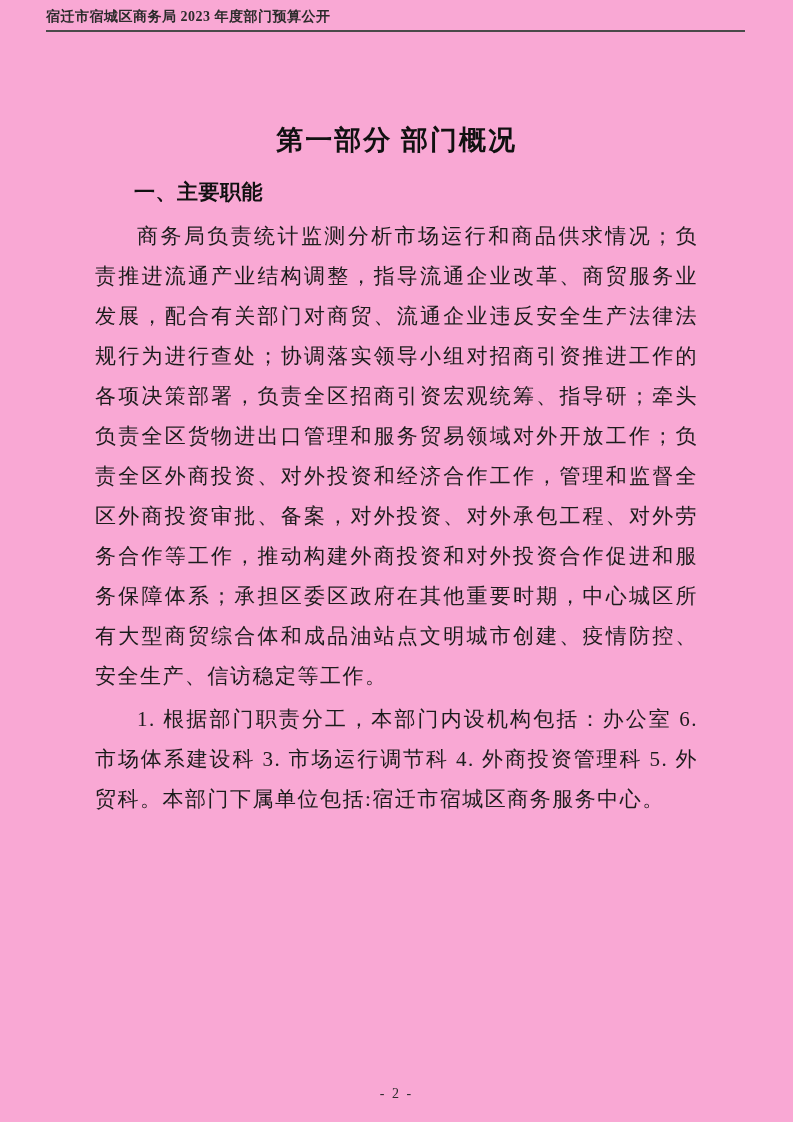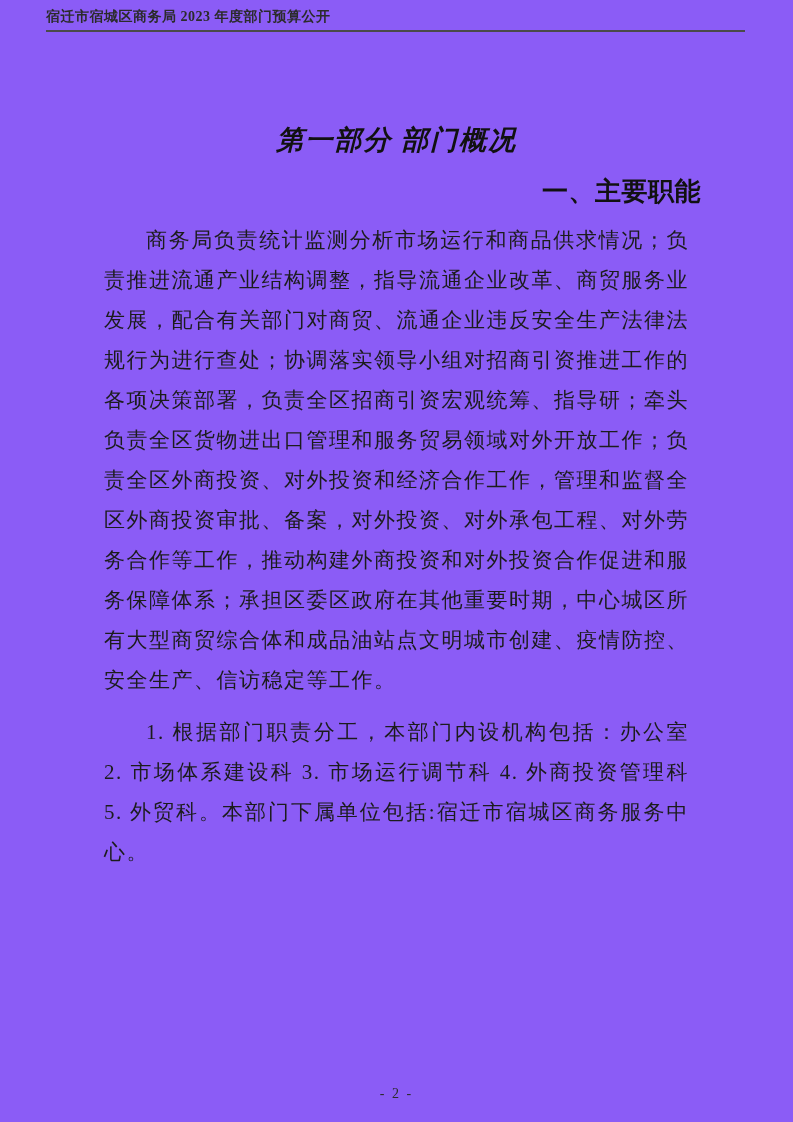--- a/index.html
+++ b/index.html
@@ -2,21 +2,21 @@
 <html><head>
 <meta charset="utf-8">
 <style>
   * { box-sizing: border-box; }
   html, body { margin: 0; padding: 0; background: #ffffff; }
 
   .page {
     position: relative;
     width: 793px;
     height: 1122px;
-    background: #8b5cf6;
+    background: #f9a8d4;
     font-family: "Liberation Serif", "DejaVu Serif", serif;
     color: #1c1c1c;
     overflow: hidden;
   }
 
   
   .page-header {
     position: absolute;
     top: 8px;
     left: 46px;
@@ -42,36 +42,34 @@
     right: 92px;
   }
 
   .doc-title {
     margin: 0 0 14px 0;
     text-align: center;
     font-size: 27px;
     font-weight: bold;
     letter-spacing: 2px;
     color: #111;
-    font-style: italic;
   }
 
   .section-heading {
     margin: 18px 0 8px 0;
-    font-size: 26px;
+    font-size: 21px;
     font-weight: bold;
     text-indent: 2em;
     letter-spacing: 0.5px;
     color: #111;
     line-height: 32px;
-    text-align: right;
   }
 
   .body-para {
-    margin: 12px;
+    margin: 3px;
     font-size: 21px;
     line-height: 40px;
     letter-spacing: 1.5px;
     text-align: justify;
     text-indent: 2em;
     color: #1c1c1c;
   }
 
   
   .page-footer {
@@ -95,21 +93,21 @@
   <div class="page-header">
     <div class="header-title">宿迁市宿城区商务局 2023 年度部门预算公开</div>
     <div class="header-rule"></div>
   </div>
 
   <div class="content">
     <h1 class="doc-title">第一部分 部门概况</h1>
     <div id="sections">
         <h2 class="section-heading">一、主要职能</h2>
         <p class="body-para">商务局负责统计监测分析市场运行和商品供求情况；负责推进流通产业结构调整，指导流通企业改革、商贸服务业发展，配合有关部门对商贸、流通企业违反安全生产法律法规行为进行查处；协调落实领导小组对招商引资推进工作的各项决策部署，负责全区招商引资宏观统筹、指导研；牵头负责全区货物进出口管理和服务贸易领域对外开放工作；负责全区外商投资、对外投资和经济合作工作，管理和监督全区外商投资审批、备案，对外投资、对外承包工程、对外劳务合作等工作，推动构建外商投资和对外投资合作促进和服务保障体系；承担区委区政府在其他重要时期，中心城区所有大型商贸综合体和成品油站点文明城市创建、疫情防控、安全生产、信访稳定等工作。</p>
-        <p class="body-para">1. 根据部门职责分工，本部门内设机构包括：办公室 2. 市场体系建设科 3. 市场运行调节科 4. 外商投资管理科 5. 外贸科。本部门下属单位包括:宿迁市宿城区商务服务中心。</p>
+        <p class="body-para">1. 根据部门职责分工，本部门内设机构包括：办公室 6. 市场体系建设科 3. 市场运行调节科 4. 外商投资管理科 5. 外贸科。本部门下属单位包括:宿迁市宿城区商务服务中心。</p>
       </div>
   </div>
 
   <div class="page-footer">
     <span class="page-number">- 2 -</span>
   </div>
 
 </div>
 
 </body></html>

